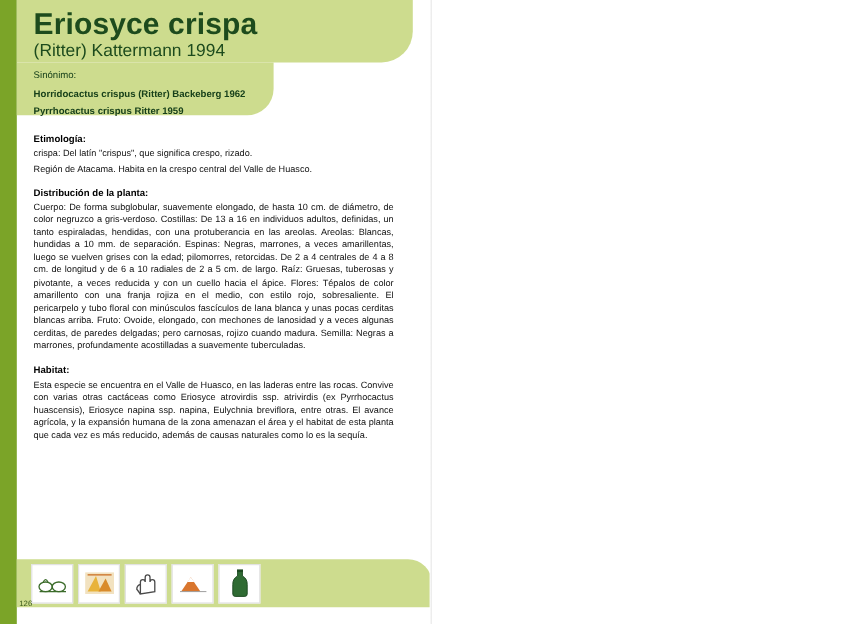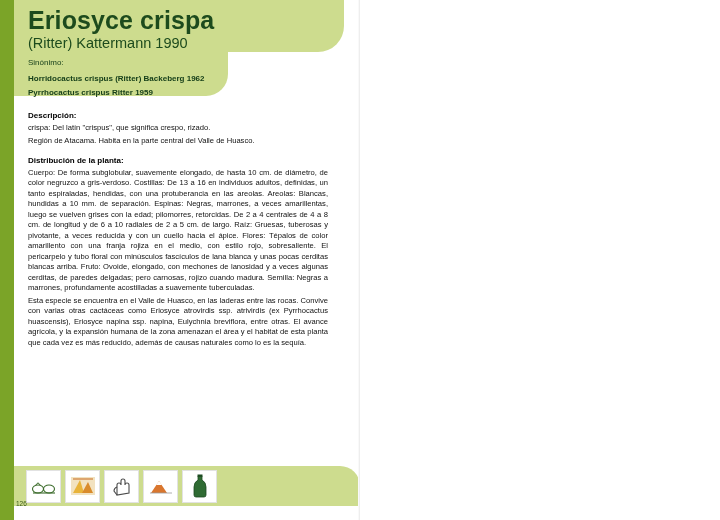--- a/index.html
+++ b/index.html
@@ -101,35 +101,36 @@
 <div class="page">
 
   <div class="left-page">
 
     <div class="left-green-strip"></div>
 
     <div class="title-curve"></div>
     <div class="syn-block"></div>
 
     <div class="sp-name">Eriosyce crispa</div>
-    <div class="sp-author">(Ritter) Kattermann 1990</div>
+    <div class="sp-author">(Ritter) Kattermann 1994</div>
 
     <div class="syn-label">Sinónimo:</div>
     <div class="syn-1">Pyrrhocactus crispus Ritter 1959</div>
     <div class="syn-2">Horridocactus crispus (Ritter) Backeberg 1962</div>
 
     <div class="body-col">
-      <div class="sec-head first">Descripción:</div>
+      <div class="sec-head first">Etimología:</div>
       <p class="sec-body">crispa: Del latín "crispus", que significa crespo, rizado.</p>
 
-      <p class="sec-body">Región de Atacama. Habita en la parte central del Valle de Huasco.</p>
+      <p class="sec-body">Región de Atacama. Habita en la crespo central del Valle de Huasco.</p>
 
       <div class="sec-head">Distribución de la planta:</div>
       <p class="sec-body">Cuerpo: De forma subglobular, suavemente elongado, de hasta 10 cm. de diámetro, de color negruzco a gris-verdoso. Costillas: De 13 a 16 en individuos adultos, definidas, un tanto espiraladas, hendidas, con una protuberancia en las areolas. Areolas: Blancas, hundidas a 10 mm. de separación. Espinas: Negras, marrones, a veces amarillentas, luego se vuelven grises con la edad; pilomorres, retorcidas. De 2 a 4 centrales de 4 a 8 cm. de longitud y de 6 a 10 radiales de 2 a 5 cm. de largo. Raíz: Gruesas, tuberosas y pivotante, a veces reducida y con un cuello hacia el ápice. Flores: Tépalos de color amarillento con una franja rojiza en el medio, con estilo rojo, sobresaliente. El pericarpelo y tubo floral con minúsculos fascículos de lana blanca y unas pocas cerditas blancas arriba. Fruto: Ovoide, elongado, con mechones de lanosidad y a veces algunas cerditas, de paredes delgadas; pero carnosas, rojizo cuando madura. Semilla: Negras a marrones, profundamente acostilladas a suavemente tuberculadas.</p>
 
+      <div class="sec-head">Habitat:</div>
       <p class="sec-body">Esta especie se encuentra en el Valle de Huasco, en las laderas entre las rocas. Convive con varias otras cactáceas como Eriosyce atrovirdis ssp. atrivirdis (ex Pyrrhocactus huascensis), Eriosyce napina ssp. napina, Eulychnia breviflora, entre otras. El avance agrícola, y la expansión humana de la zona amenazan el área y el habitat de esta planta que cada vez es más reducido, además de causas naturales como lo es la sequía.</p>
     </div>
 
     <div class="footer-bar"></div>
 
     <div class="icons">
       <div class="icon-box">
         <svg width="26" height="18" viewBox="0 0 26 18">
           <ellipse cx="7" cy="12" rx="5.5" ry="4" fill="none" stroke="#3b6b2a" stroke-width="1.1"></ellipse>
           <ellipse cx="18" cy="12" rx="5.5" ry="4" fill="none" stroke="#3b6b2a" stroke-width="1.1"></ellipse>

